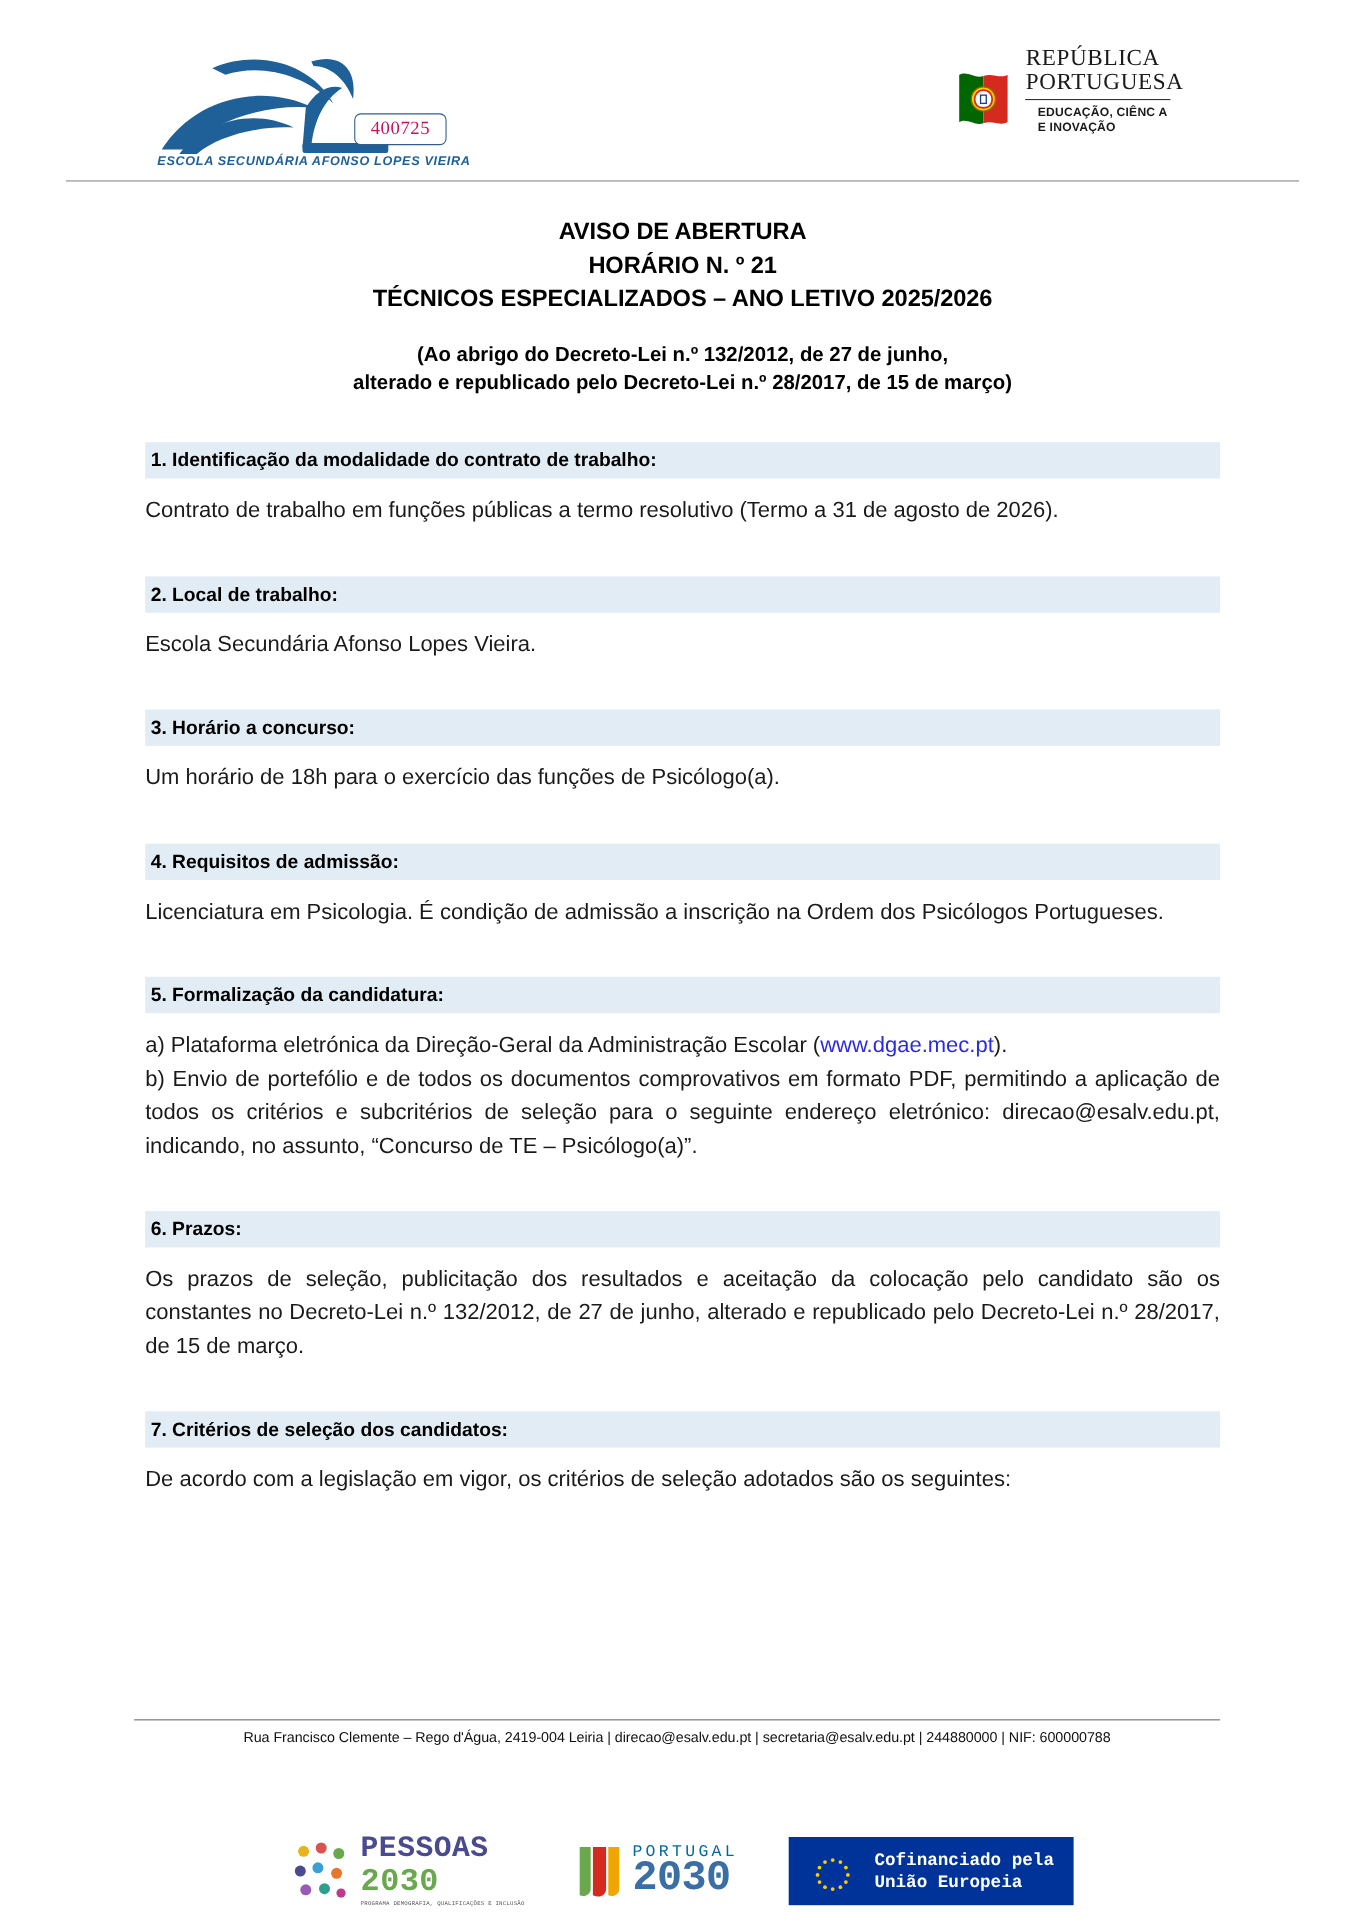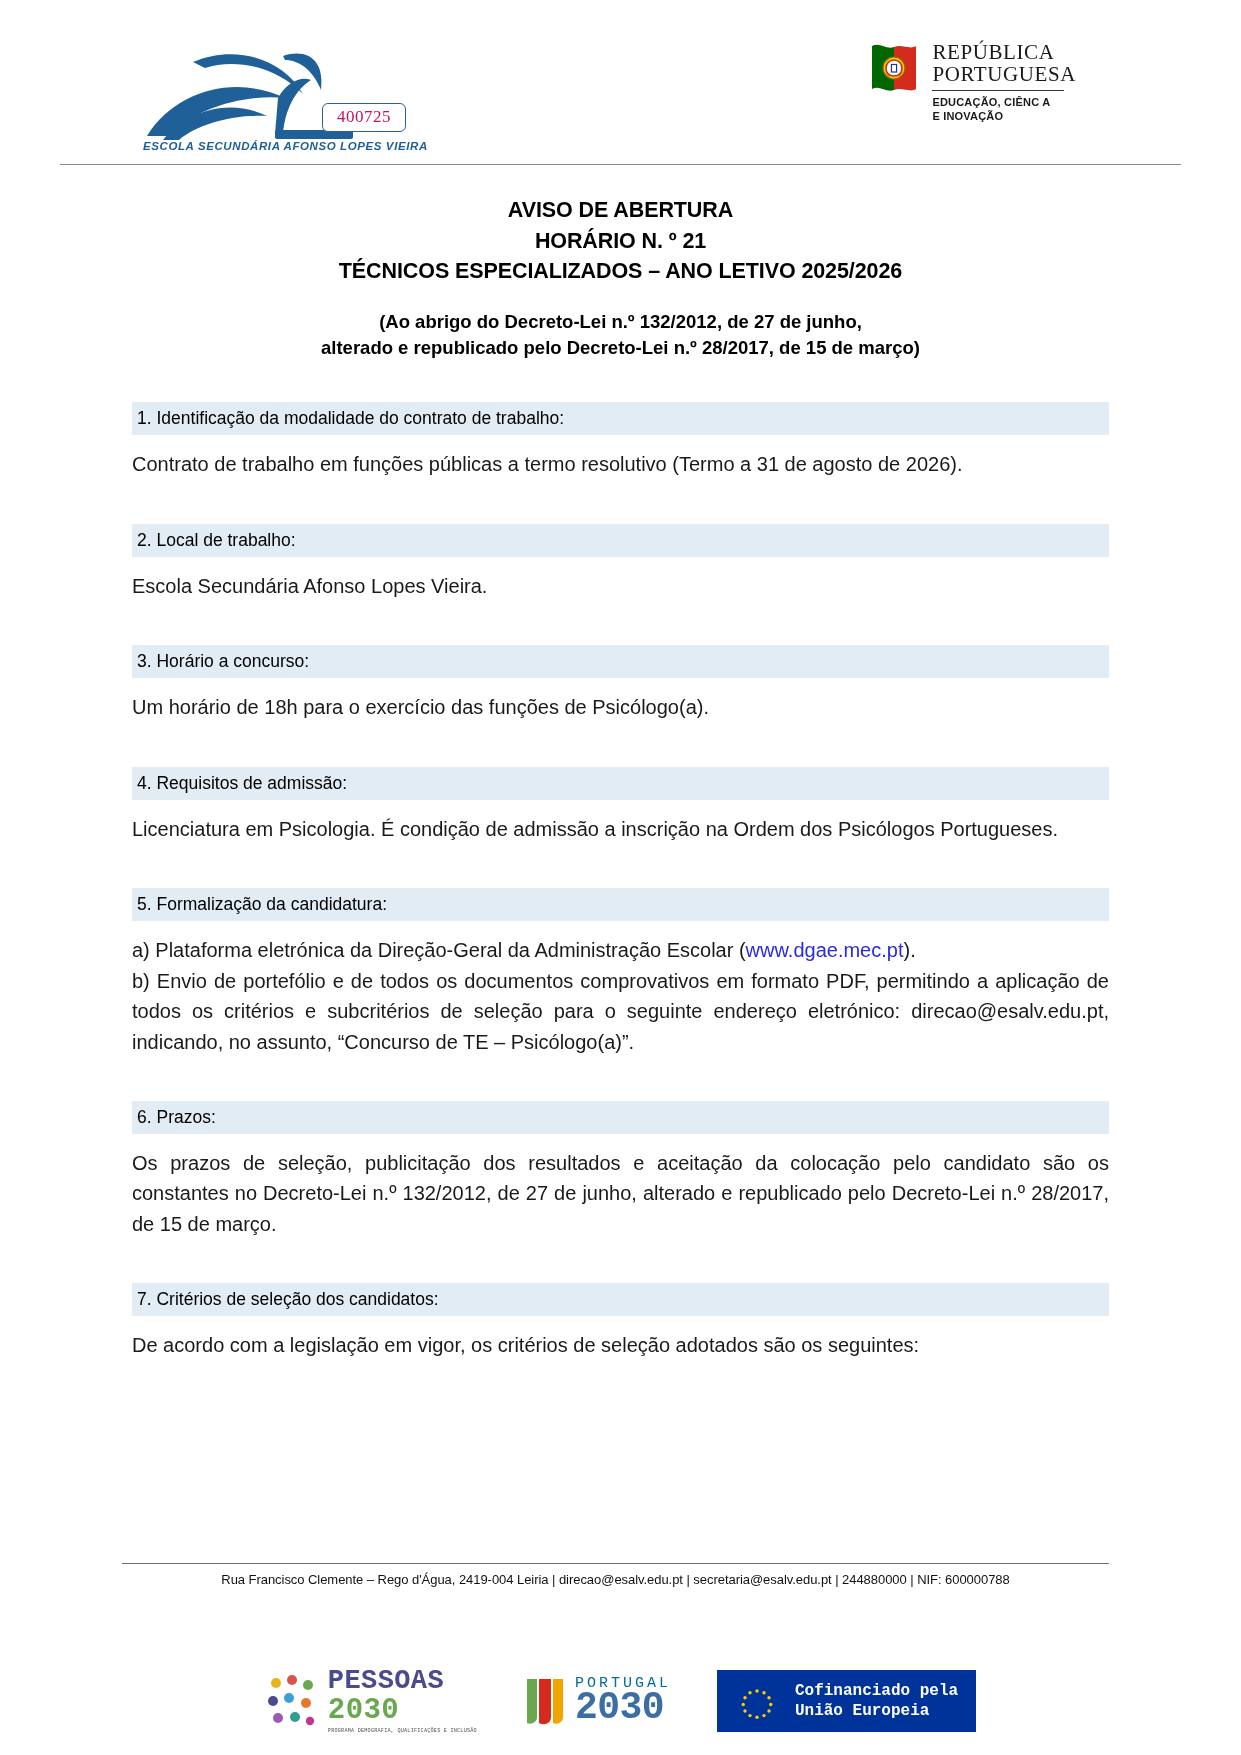--- a/index.html
+++ b/index.html
@@ -48,21 +48,21 @@
     font-family: "Liberation Serif", serif;
     letter-spacing: 0.5px;
     background: #ffffff;
     color: #be185d;
   }
   .rep-logo {
     position: absolute;
     right: 105px;
     top: 12px;
     display: flex;
-    align-items: flex-start;
+    align-items: flex-end;
     gap: 12px;
   }
   .flag-mark { width: 52px; height: 62px; flex: none; }
   .rep-text { padding-top: 2px; }
   .rep-title {
     font-family: "Liberation Serif", serif;
     font-size: 21px;
     line-height: 1.03;
     letter-spacing: 0.6px;
     color: #1a1a1a;
@@ -71,20 +71,21 @@
     border-top: 1.3px solid #333;
     margin: 5px 0 5px 0;
     width: 132px;
   }
   .rep-sub {
     font-size: 11px;
     font-weight: bold;
     line-height: 1.25;
     letter-spacing: 0.2px;
     color: #1a1a1a;
+    margin-left: 11px;
   }
   .header-rule {
     margin: 6px 60px 0 60px;
     border-top: 1.1px solid #8a8a8a;
   }
 
   
   .title-block {
     margin: 30px 120px 0 120px;
     text-align: center;
@@ -105,21 +106,21 @@
     line-height: 1.45;
   }
 
   
   .content {
     margin: 0 132px 0 132px;
   }
   .sec { margin-top: 0; }
   .sec-head {
     background: #e2ecf4;
-    font-weight: normal;
+    font-weight: bold;
     font-size: 17.5px;
     padding: 6px 5px 7px 5px;
     line-height: 1.15;
     color: #000;
   }
   .sec-body {
     font-size: 20px;
     line-height: 1.52;
     text-align: justify;
     margin: 14px 0 0 0;

